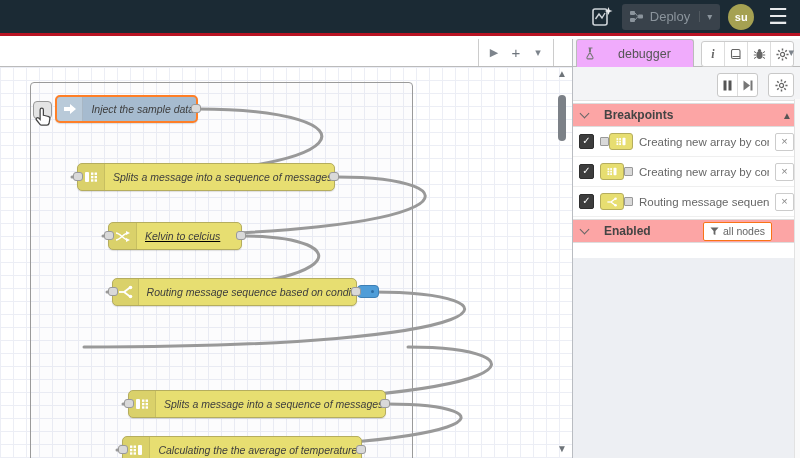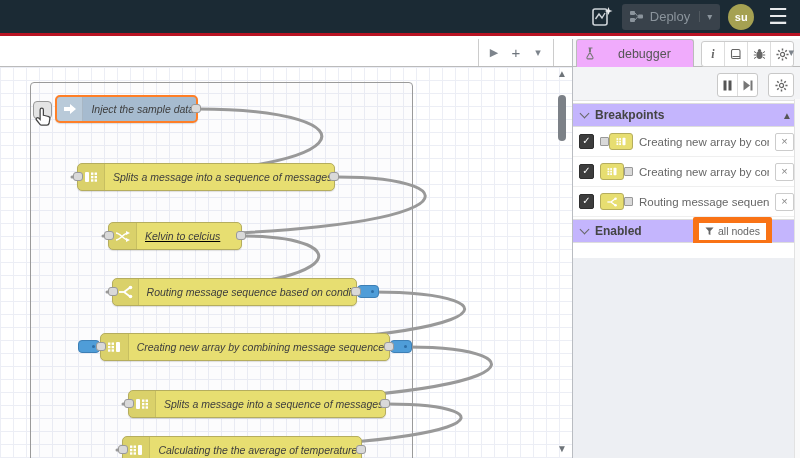--- a/index.html
+++ b/index.html
@@ -65,36 +65,36 @@
 
   .sb-toolbar{position:absolute;top:28px;left:0;right:0;height:34px;background:#f3f4f6;border-bottom:1px solid #e2e2e2;box-sizing:border-box;}
   .enabled-btn{position:absolute;left:6px;top:6px;height:22px;display:flex;align-items:center;gap:6px;padding:0 9px;background:#efefef;border:1px solid #c8c8c8;border-radius:3px;font-size:12px;color:#555;cursor:pointer;}
   .toggle-ic{width:16px;height:10px;border:1.5px solid #555;border-radius:6px;position:relative;}
   .toggle-ic::before{content:"";position:absolute;left:1px;top:1px;width:7px;height:7px;background:#555;border-radius:50%;}
   .pp-group{position:absolute;right:42px;top:6px;height:22px;display:flex;border:1px solid #c8c8c8;border-radius:3px;background:#fff;overflow:hidden;}
   .pp-group .pb{width:19px;display:flex;align-items:center;justify-content:center;border-right:1px solid #ddd;cursor:pointer;}
   .pp-group .pb:last-child{border-right:none;}
   .gear-btn{position:absolute;right:6px;top:6px;width:24px;height:22px;border:1px solid #c8c8c8;border-radius:3px;background:#fff;display:flex;align-items:center;justify-content:center;cursor:pointer;}
 
-  .section-hdr{position:absolute;left:0;right:0;height:24px;background:#c4b5fd;border-top:1px solid #ddd;border-bottom:1px solid #ddd;box-sizing:border-box;display:flex;align-items:center;padding:0 8px;gap:7px;cursor:pointer;}
+  .section-hdr{position:absolute;left:0;right:0;height:24px;background:#fca5a5;border-top:1px solid #ddd;border-bottom:1px solid #ddd;box-sizing:border-box;display:flex;align-items:center;padding:0 8px;gap:16px;cursor:pointer;}
   .section-hdr .title{font-size:12px;font-weight:bold;color:#444;}
   .chev{width:6px;height:6px;border-left:1.5px solid #666;border-bottom:1.5px solid #666;transform:rotate(-45deg);margin-top:-3px;}
   .bp-hdr{top:64px;}
   .msg-hdr{top:180px;}
   .scroll-tri{position:absolute;right:8px;top:6px;color:#555;font-size:10px;}
 
   .bp-row{position:absolute;left:0;right:0;height:30px;background:#fff;border-bottom:1px solid #efefef;display:flex;align-items:center;padding:0 6px;box-sizing:border-box;gap:6px;}
   .cb{width:13px;height:13px;background:#3d3d3d;border:1px solid #2e2e2e;border-radius:2px;color:#fff;font-size:10px;line-height:12px;text-align:center;cursor:pointer;flex:none;}
   .mini-cluster{display:flex;align-items:center;flex:none;}
   .mini-node{width:22px;height:15px;background:#e7de71;border:1px solid #b5ad5e;border-radius:3px;display:flex;align-items:center;justify-content:center;}
   .mini-port{width:7px;height:7px;background:#d9d9d9;border:1px solid #999;border-radius:1px;}
   .bp-lbl{font-size:11.5px;color:#666;white-space:nowrap;overflow:hidden;flex:1;}
   .x-btn{flex:none;width:17px;height:16px;border:1px solid #ccc;border-radius:2px;background:#fff;color:#888;font-size:11px;line-height:14px;text-align:center;cursor:pointer;}
 
-  .allnodes-btn{position:absolute;right:28px;display:flex;align-items:center;gap:4px;height:17px;padding:0 6px;background:#fff;border:6px solid #f97316;border-radius:2px;font-size:10.5px;color:#666;cursor:pointer;}
+  .allnodes-btn{position:absolute;right:28px;display:flex;align-items:center;gap:4px;height:17px;padding:0 6px;background:#fff;border:1px solid #f97316;border-radius:2px;font-size:10.5px;color:#666;cursor:pointer;}
   .msg-empty-white{position:absolute;top:204px;left:0;right:0;height:15px;background:#fff;border-bottom:1px solid #e8e8e8;}
   .msg-area{position:absolute;top:219px;bottom:0;left:0;right:0;background:#edeff3;}
   .sb-scrolltrack{position:absolute;top:60px;bottom:0;right:0;width:5px;background:#fafafa;border-left:1px solid #e2e2e2;}
 </style>
 </head>
 <body>
 
 <div id="app">
 
   <div class="header">
@@ -196,40 +196,20 @@
               <circle cx="12.5" cy="2.5" r="1.8" fill="#fff"></circle>
               <circle cx="12.5" cy="11.5" r="1.8" fill="#fff"></circle>
             </svg>
         </div>
         <div class="lbl">Routing message sequence based on condition</div>
         <div class="port in"></div>
         <div class="port out"></div>
         <div class="bp right"></div>
       </div>
 
-      <div class="node" style="left:100px;top:294px;width:290px;">
-        <div class="icon-box">
-          <svg width="14" height="12" viewBox="0 0 14 12">
-              <g fill="#fff">
-                <rect x="1" y="1.5" width="2.4" height="2.4"></rect>
-                <rect x="4.6" y="1.5" width="2.4" height="2.4"></rect>
-                <rect x="1" y="4.9" width="2.4" height="2.4"></rect>
-                <rect x="4.6" y="4.9" width="2.4" height="2.4"></rect>
-                <rect x="1" y="8.3" width="2.4" height="2.4"></rect>
-                <rect x="4.6" y="8.3" width="2.4" height="2.4"></rect>
-              </g>
-              <rect x="9" y="1" width="4" height="10" rx="1" fill="#fff"></rect>
-            </svg>
-        </div>
-        <div class="lbl">Creating new array by combining message sequence</div>
-        <div class="port in"></div>
-        <div class="port out"></div>
-        <div class="bp left"></div>
-        <div class="bp right"></div>
-      </div>
 
       <div class="node" style="left:128px;top:351px;width:258px;">
         <div class="icon-box">
           <svg width="14" height="12" viewBox="0 0 14 12">
               <rect x="1" y="1" width="4" height="10" rx="1" fill="#fff"></rect>
               <g fill="#fff">
                 <rect x="7" y="1.5" width="2.4" height="2.4"></rect>
                 <rect x="10.6" y="1.5" width="2.4" height="2.4"></rect>
                 <rect x="7" y="4.9" width="2.4" height="2.4"></rect>
                 <rect x="10.6" y="4.9" width="2.4" height="2.4"></rect>

